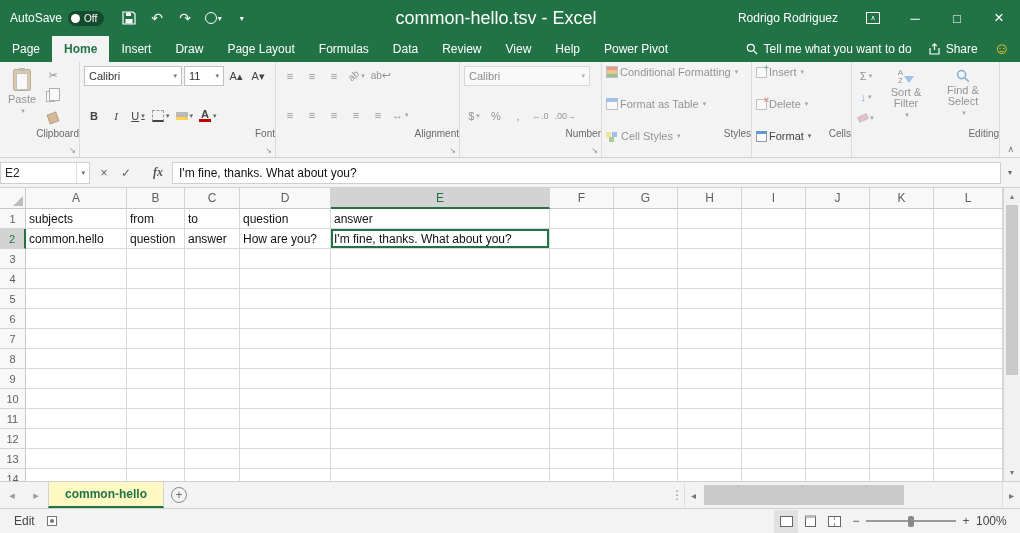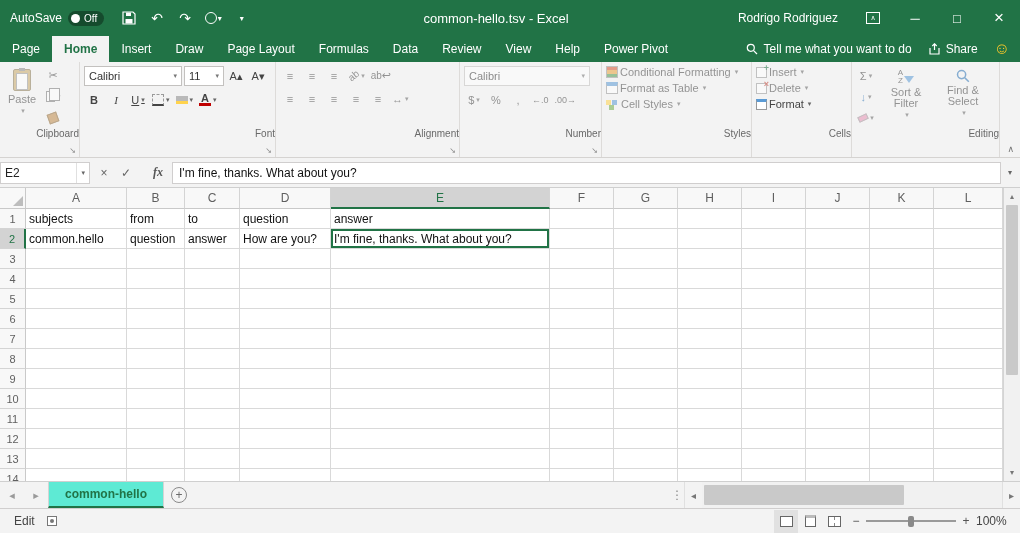--- a/index.html
+++ b/index.html
@@ -9,21 +9,21 @@
   
   .titlebar { height:36px; background:#217346; color:#fff; display:flex; align-items:center; flex:none; }
   .tb-left { display:flex; align-items:center; gap:2px; padding-left:10px; }
   .autosave { display:flex; align-items:center; gap:6px; font-size:12px; margin-right:10px; cursor:default; }
   .as-pill { background:rgba(0,0,0,.35); border-radius:8px; height:15px; display:flex; align-items:center; gap:4px; padding:0 7px 0 3px; font-size:10px; }
   .as-dot { width:9px; height:9px; border-radius:50%; background:#fff; }
   .tb-btn { width:26px; height:26px; display:flex; align-items:center; justify-content:center; font-size:14px; color:#fff; }
   .tb-btn svg { display:block; }
   .tb-dd { font-size:8px; margin-left:1px; }
   .qat-circle { width:12px; height:12px; border:1.5px solid #fff; border-radius:50%; display:inline-block; }
-  .tb-title { flex:1; text-align:center; font-size:13px; white-space:nowrap; overflow:hidden; }
+  .tb-title { flex:1; text-align:center; font-size:18px; white-space:nowrap; overflow:hidden; }
   .tb-right { display:flex; align-items:center; height:36px; }
   .tb-user { font-size:12px; margin-right:14px; }
   .winbtn { width:42px; height:36px; display:flex; align-items:center; justify-content:center; font-size:13px; }
   .winbtn.close { font-size:17px; }
   .rdo-box { width:14px; height:12px; border:1px solid #fff; display:flex; align-items:flex-start; justify-content:center; font-size:7px; line-height:9px; }
 
   
   .tabrow { height:26px; background:#217346; display:flex; align-items:stretch; color:#fff; flex:none; }
   .rtab { padding:0 12px; font-size:12px; display:flex; align-items:center; cursor:default; white-space:nowrap; }
   .rtab.active { background:#f3f3f3; color:#217346; font-weight:bold; }
@@ -31,21 +31,21 @@
   .tellme { display:flex; align-items:center; gap:6px; font-size:12px; }
   .share { display:flex; align-items:center; gap:5px; font-size:12px; }
   .smiley { color:#ffca28; font-size:16px; line-height:16px; }
 
   
   .ribbon { height:96px; background:#f3f3f3; border-bottom:1px solid #d5d3d1; display:flex; flex:none; position:relative; font-size:11px; color:#444; }
   .rgroup { position:relative; border-right:1px solid #dddbd9; padding:4px 4px 16px 4px; flex:none; }
   .rg-label { position:absolute; bottom:18px; left:0; right:0; text-align:right; font-size:10px; color:#696969; }
   .rg-launcher { position:absolute; right:3px; bottom:2px; font-size:8px; color:#8a8a8a; }
   .rg-body { display:flex; gap:3px; }
-  .rg-rows { display:flex; flex-direction:column; gap:4px; }
+  .rg-rows { display:flex; flex-direction:column; gap:20px; }
   .rg-row { display:flex; align-items:center; gap:2px; }
   .dim { opacity:.55; }
   .dd { font-size:7px; color:#666; margin-left:2px; }
   .bigbtn { display:flex; flex-direction:column; align-items:center; justify-content:flex-start; padding:3px 4px; gap:2px; text-align:center; }
   .bigbtn .lbl2 { width:46px; line-height:11px; }
   .minicol { display:flex; flex-direction:column; gap:2px; }
   .minibtn { height:19px; min-width:20px; display:flex; align-items:center; justify-content:center; padding:0 2px; }
   .combo { height:20px; background:#fff; border:1px solid #c3c1bf; display:flex; align-items:center; justify-content:space-between; padding:0 4px; font-size:11px; color:#333; }
   .combo .dd { color:#777; }
   .fmt-b { font-weight:bold; }
@@ -100,21 +100,21 @@
   .g-cell { flex:none; border-right:1px solid #d9d9d9; border-bottom:1px solid #d9d9d9; font-size:12px; color:#111; display:flex; align-items:center; padding:0 3px; white-space:nowrap; overflow:hidden; background:#fff; }
   .g-cell.selcell { box-shadow:inset 0 0 0 2px #217346; overflow:visible; }
   .vscroll { width:17px; flex:none; background:#f1f1f1; border-left:1px solid #d4d4d4; display:flex; flex-direction:column; }
   .vs-btn { height:17px; display:flex; align-items:center; justify-content:center; font-size:8px; color:#777; }
   .vs-track { flex:1; position:relative; }
   .vs-thumb { position:absolute; top:0; left:2px; right:2px; height:170px; background:#c9c9c9; border-radius:1px; }
 
   
   .sheetbar { height:27px; background:#f3f3f3; border-top:1px solid #cfcfcf; display:flex; align-items:stretch; flex:none; font-size:12px; }
   .sb-nav { width:24px; display:flex; align-items:center; justify-content:center; color:#9a9a9a; font-size:11px; }
-  .sheet-tab { padding:0 16px; background:#5eead4; border-left:1px solid #d4d4d4; border-right:1px solid #d4d4d4; border-bottom:2px solid #217346; display:flex; align-items:center; color:#217346; font-weight:bold; }
+  .sheet-tab { padding:0 16px; background:#fef9c3; border-left:1px solid #d4d4d4; border-right:1px solid #d4d4d4; border-bottom:2px solid #217346; display:flex; align-items:center; color:#217346; font-weight:bold; }
   .new-sheet { width:30px; display:flex; align-items:center; justify-content:center; }
   .new-sheet b { width:16px; height:16px; border:1px solid #8a8a8a; border-radius:50%; color:#6a6a6a; font-weight:normal; font-size:12px; line-height:14px; text-align:center; }
   .sb-space { flex:1; }
   .sb-dots { width:14px; display:flex; align-items:center; justify-content:center; color:#8a8a8a; }
   .hs-btn { width:18px; display:flex; align-items:center; justify-content:center; color:#777; font-size:10px; border-left:1px solid #e0e0e0; }
   .hs-track { width:300px; position:relative; background:#f1f1f1; }
   .hs-thumb { position:absolute; top:3px; bottom:3px; left:2px; width:200px; background:#c9c9c9; border-radius:1px; }
 
   
   .statusbar { height:25px; background:#f3f3f3; border-top:1px solid #d0cece; display:flex; align-items:center; flex:none; font-size:12px; color:#444; }

